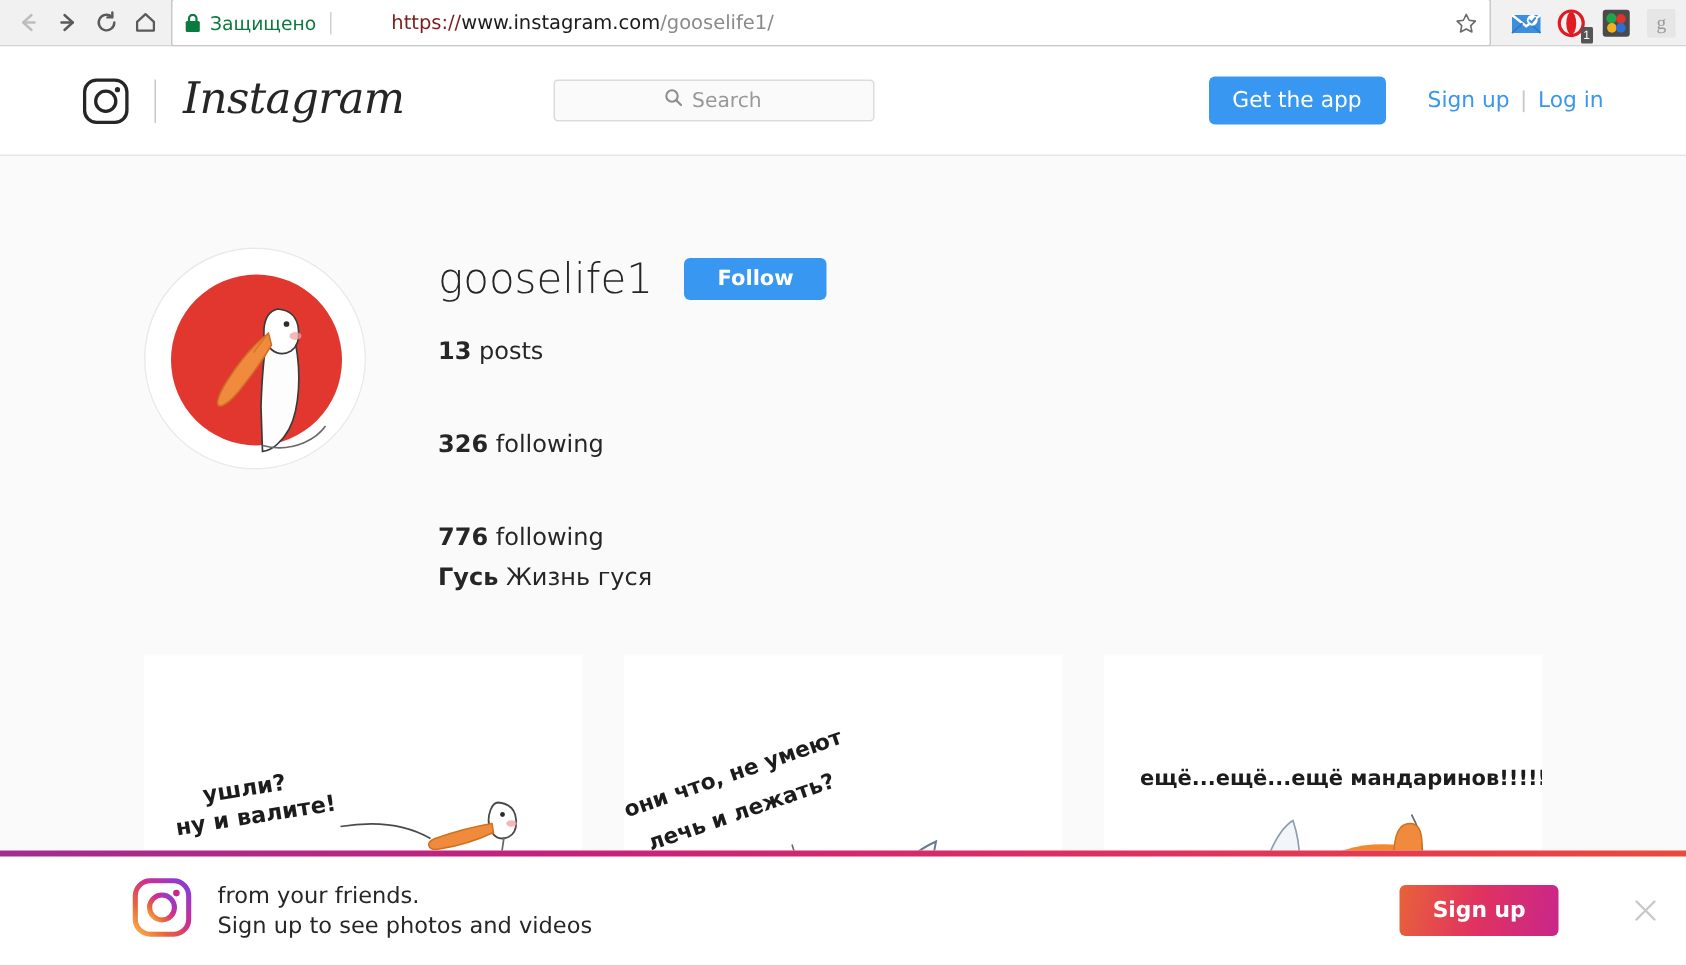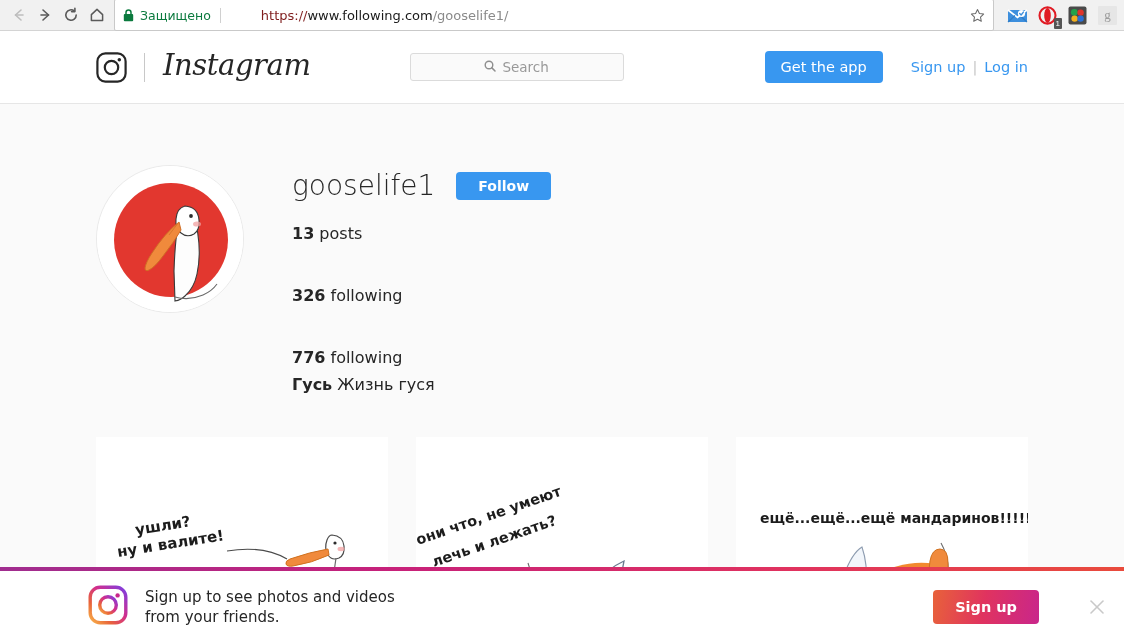--- a/index.html
+++ b/index.html
@@ -90,21 +90,21 @@
     height: 73px;
     background: #ffffff;
     border-bottom: 1px solid #e6e6e6;
     position: relative;
   }
   .ig-header-inner {
     width: 1124px;
     height: 100%;
     display: flex;
     align-items: center;
-    padding: 0 96px;
+    padding: 0 55px;
   }
   .brand { display: flex; align-items: center; flex: 0 0 auto; }
   .cam-icon { display: flex; align-items: center; }
   .brand-sep {
     width: 1px; height: 29px;
     background: #c8c8c8;
     margin: 0 18px 0 17px;
   }
   .wordmark {
     font-family: "DejaVu Serif", serif;
@@ -308,21 +308,21 @@
 
   <div class="omnibox">
     <span class="lock-icon">
       <svg width="11" height="13" viewBox="0 0 11 13">
           <rect x="0.8" y="5" width="9.4" height="7.3" rx="1" fill="#0b7a3e"></rect>
           <path d="M3 5 V3.4 a2.5 2.5 0 0 1 5 0 V5" fill="none" stroke="#0b7a3e" stroke-width="1.5"></path>
         </svg>
     </span>
     <span class="secure-text">Защищено</span>
     <span class="omni-divider"></span>
-    <span class="url-wrap"><span class="url-scheme">https://</span><span class="url-host">www.following.com</span><span class="url-path">/gooselife1/</span></span>
+    <span class="url-wrap"><span class="url-scheme">https://</span><span class="url-host">www.instagram.com</span><span class="url-path">/gooselife1/</span></span>
     <span class="star-btn">
       <svg width="15" height="15" viewBox="0 0 15 15">
           <path d="M7.5 1.6 L9.4 5.5 L13.6 6.1 L10.5 9.1 L11.3 13.3 L7.5 11.3 L3.7 13.3 L4.5 9.1 L1.4 6.1 L5.6 5.5 Z" fill="none" stroke="#6b6b6b" stroke-width="1.05" stroke-linejoin="round"></path>
         </svg>
     </span>
   </div>
 
   <div class="ext-icons">
 
     <div class="ext-icon">
@@ -542,22 +542,22 @@
             <stop offset="58%" stop-color="#d22e8c"></stop>
             <stop offset="100%" stop-color="#7b3fe4"></stop>
           </linearGradient>
         </defs>
         <rect x="2.2" y="2.2" width="35.6" height="35.6" rx="10" fill="none" stroke="url(#igGrad)" stroke-width="3.4"></rect>
         <circle cx="20" cy="20" r="8.3" fill="none" stroke="url(#igGrad)" stroke-width="3.4"></circle>
         <circle cx="29.6" cy="10.4" r="2.2" fill="#c9268b"></circle>
       </svg>
     </span>
     <div class="banner-text">
+      <div>from your friends.</div>
       <div>Sign up to see photos and videos</div>
-      <div>from your friends.</div>
     </div>
     <div class="banner-right">
       <button class="banner-signup">Sign up</button>
       <span class="banner-close">
         <svg width="16" height="16" viewBox="0 0 16 16">
             <line x1="2" y1="2" x2="14" y2="14" stroke="#c9c9c9" stroke-width="1.6" stroke-linecap="round"></line>
             <line x1="14" y1="2" x2="2" y2="14" stroke="#c9c9c9" stroke-width="1.6" stroke-linecap="round"></line>
           </svg>
       </span>
     </div>

